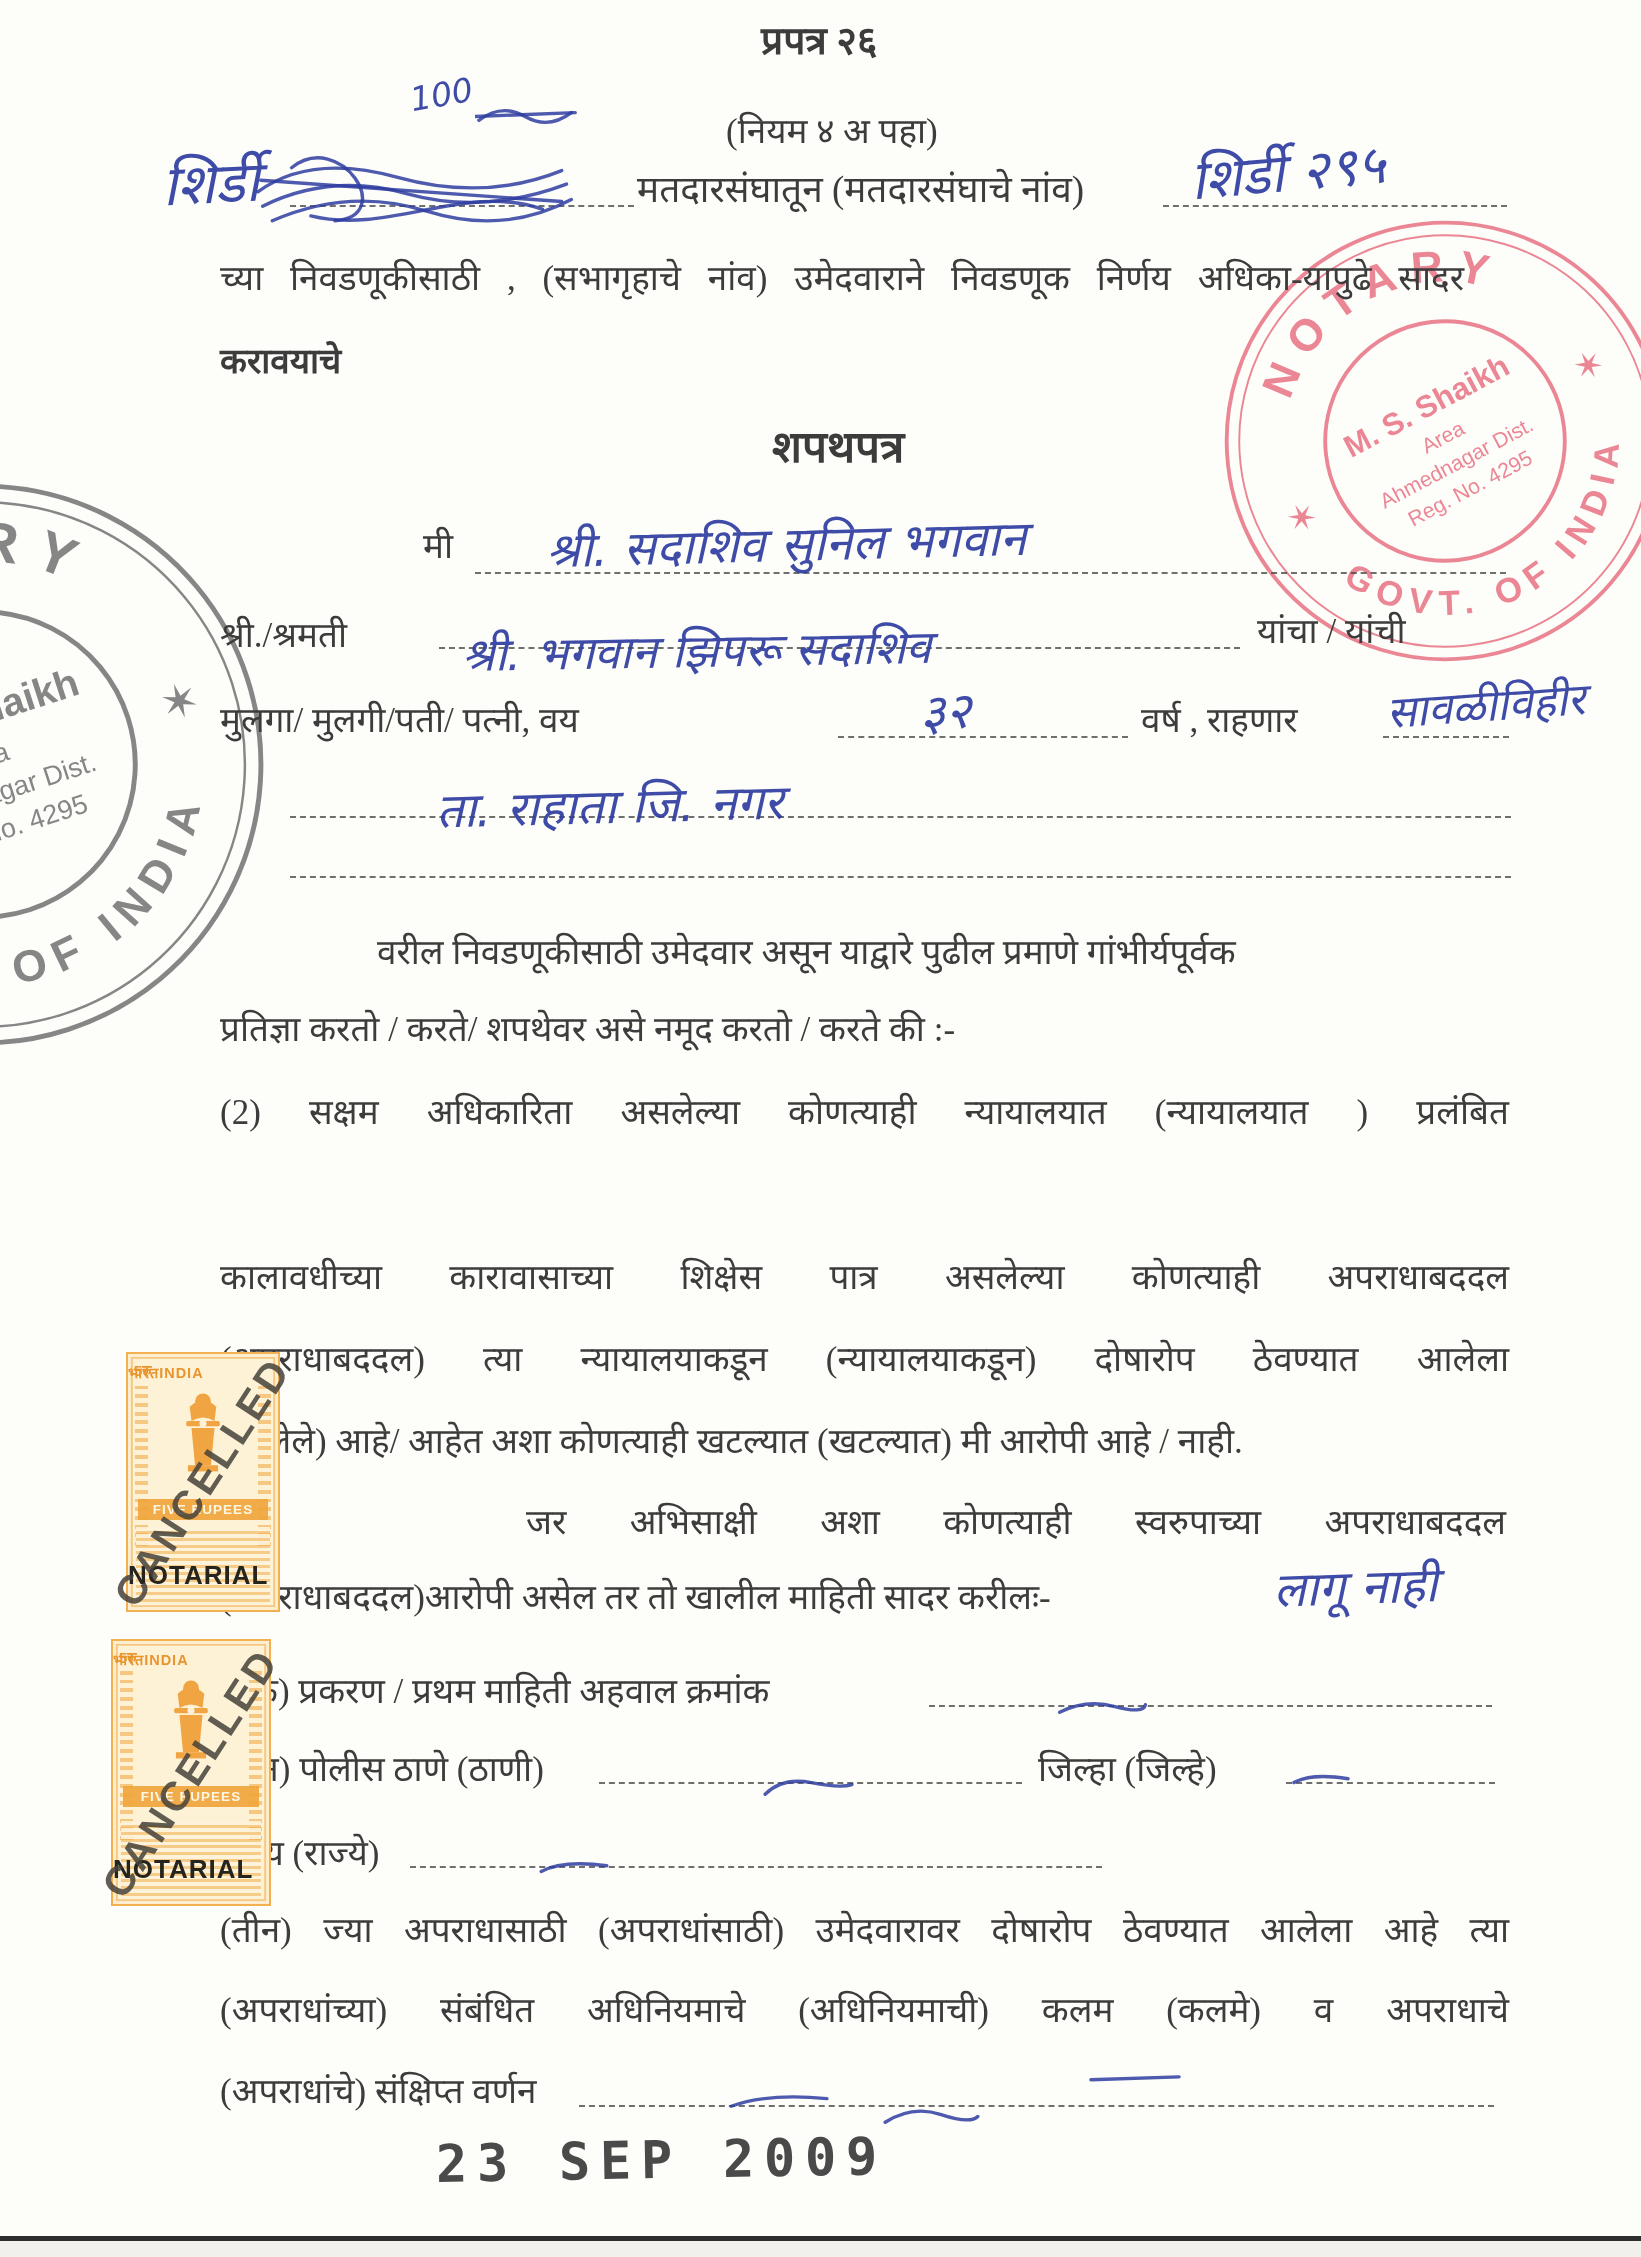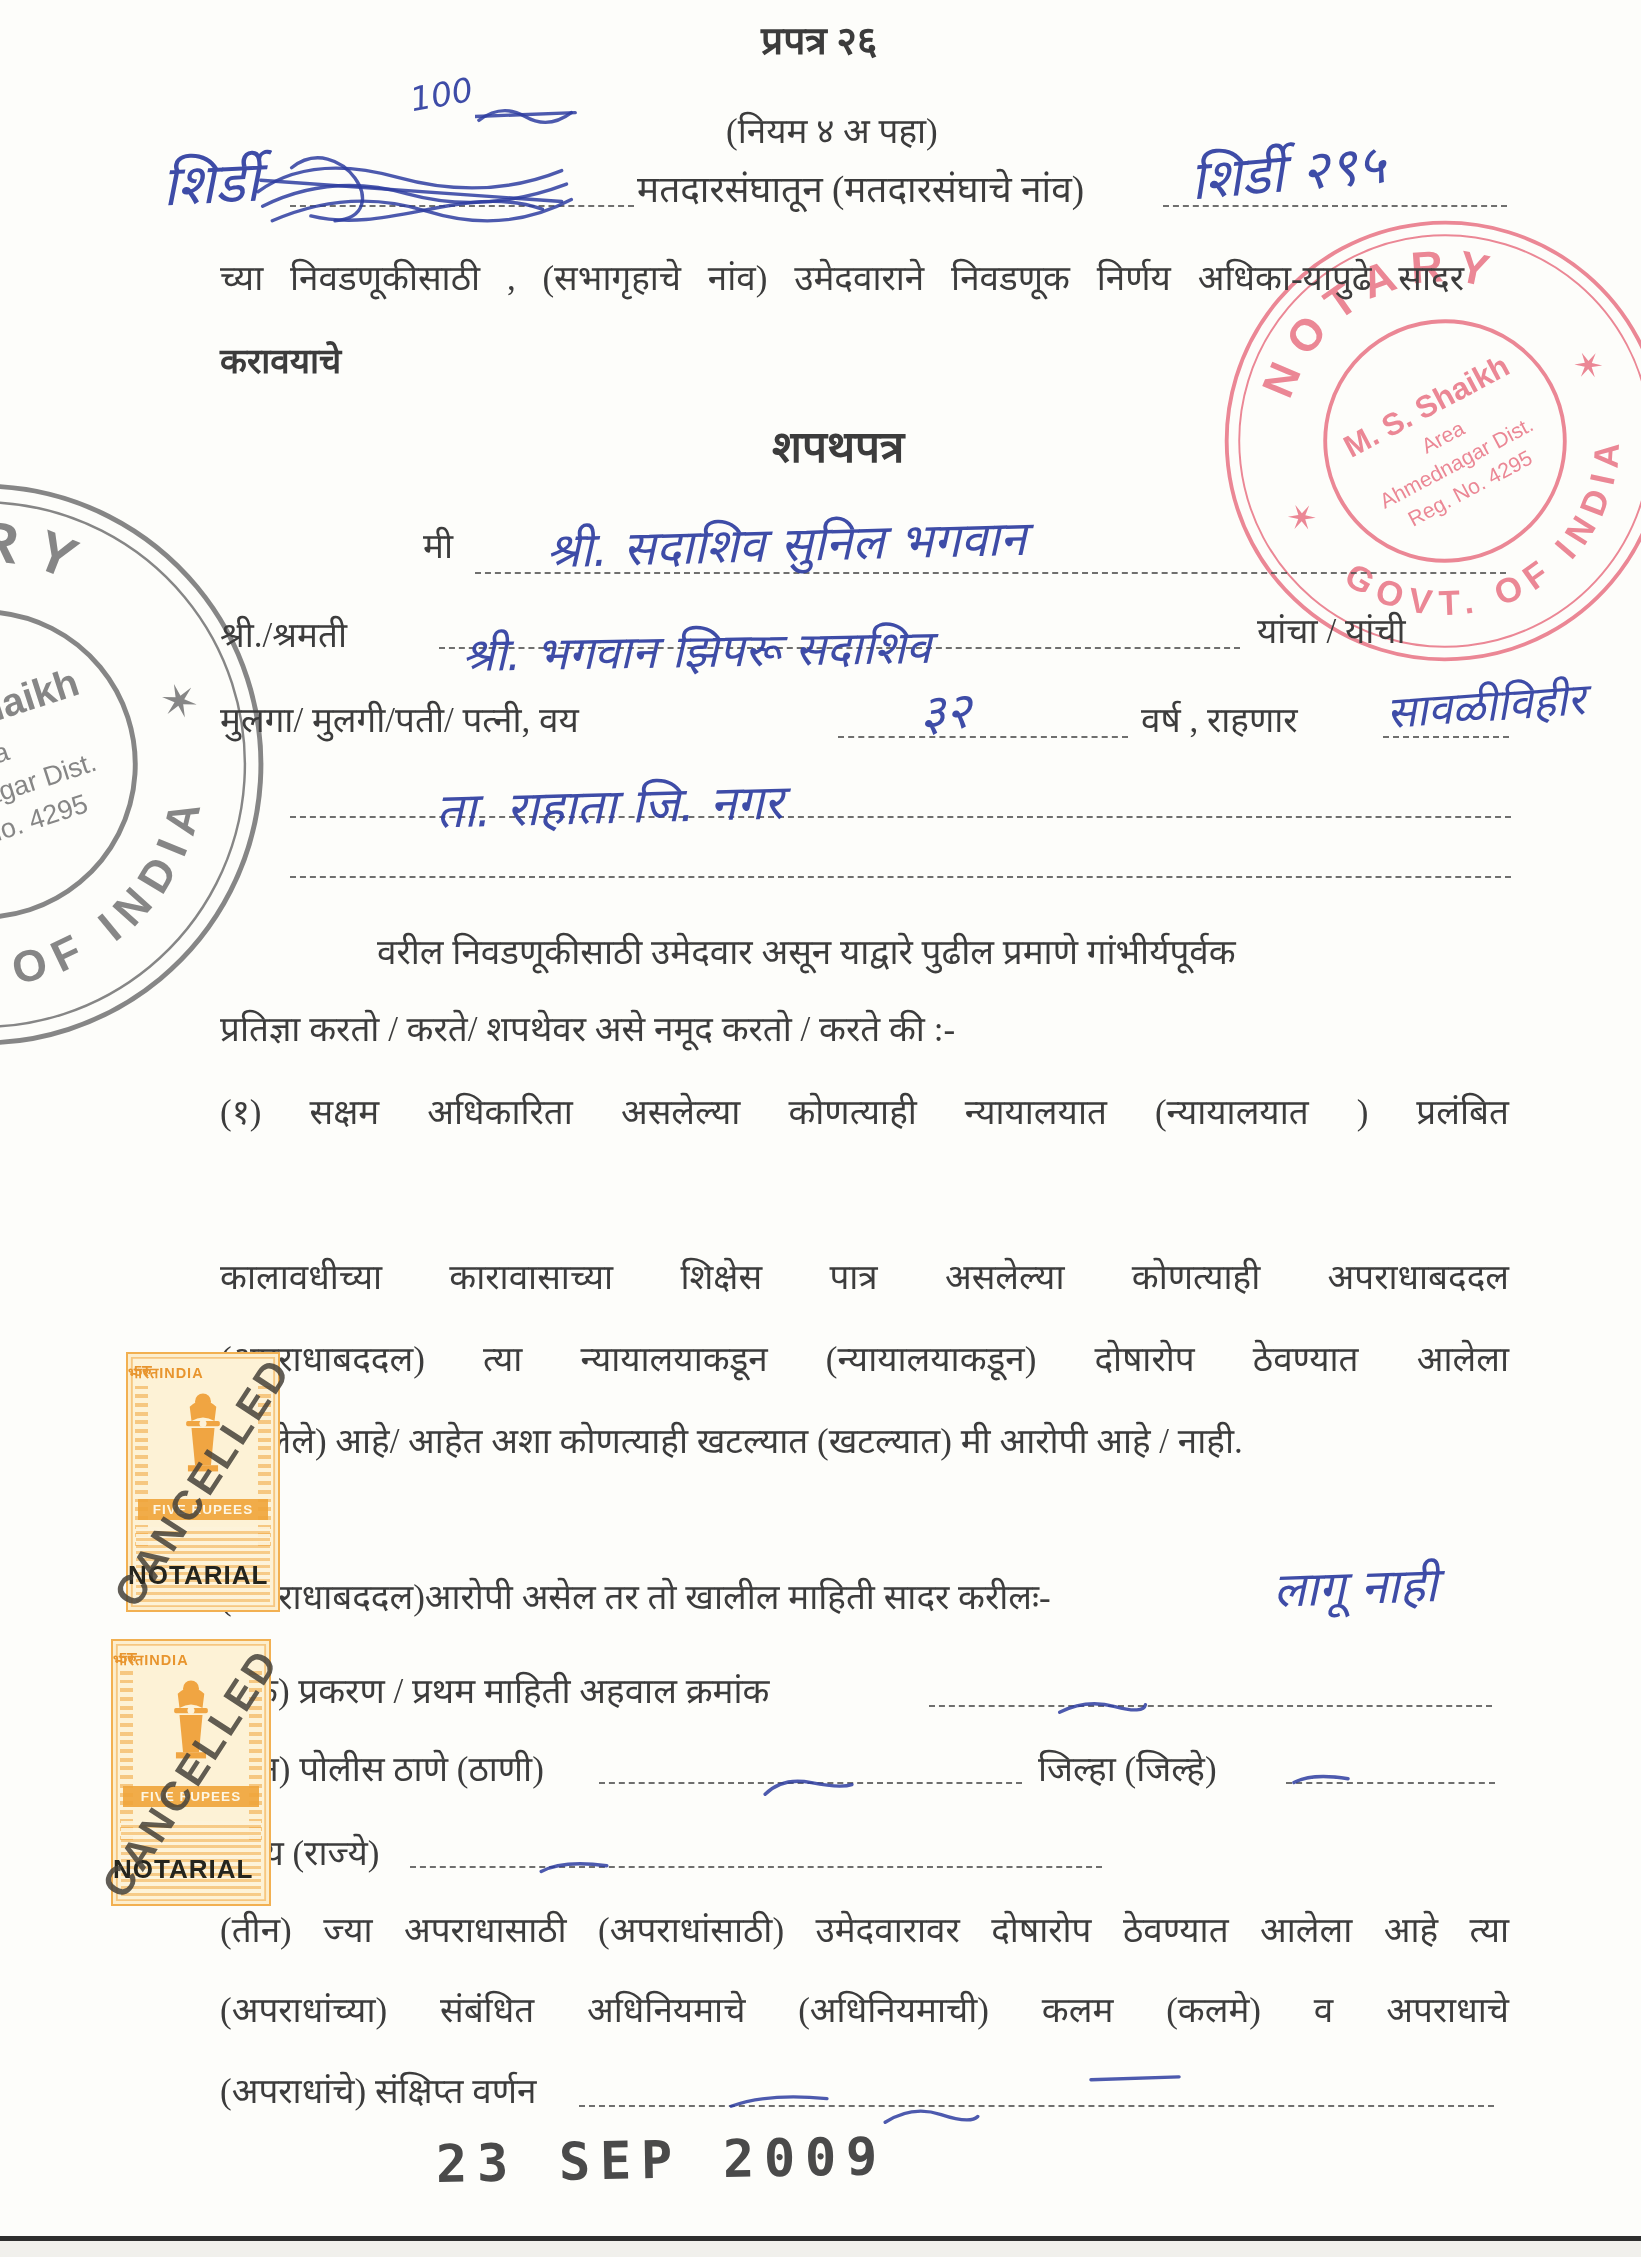--- a/index.html
+++ b/index.html
@@ -145,25 +145,26 @@
   <div class="dash" style="left:1383px;top:736px;width:126px;"></div>
   <div class="hw" style="left:1386px;top:674px;font-size:44px;transform:rotate(-4deg);">सावळीविहीर</div>
 
   <div class="dash" style="left:290px;top:816px;width:1221px;"></div>
   <div class="hw" style="left:436px;top:772px;font-size:48px;transform:rotate(-1.5deg);">ता. राहाता जि. नगर</div>
   <div class="dash" style="left:290px;top:876px;width:1221px;"></div>
 
   <div class="pt" style="left:377px;top:927px;">वरील निवडणूकीसाठी उमेदवार असून याद्वारे पुढील प्रमाणे गांभीर्यपूर्वक</div>
   <div class="pt" style="left:220px;top:1004px;">प्रतिज्ञा करतो / करते/ शपथेवर असे नमूद करतो / करते की :-</div>
 
-  <div class="pt just" style="left:220px;top:1087px;width:1289px;">(१) सक्षम अधिकारिता असलेल्या कोणत्याही न्यायालयात (न्यायालयात ) प्रलंबित</div>
+  <div class="pt just" style="left:220px;top:1087px;width:1289px;">(2) सक्षम अधिकारिता असलेल्या कोणत्याही न्यायालयात (न्यायालयात ) प्रलंबित</div>
   <div class="pt just" style="left:220px;top:1252px;width:1289px;">कालावधीच्या कारावासाच्या शिक्षेस पात्र असलेल्या कोणत्याही अपराधाबददल</div>
   <div class="pt just" style="left:220px;top:1334px;width:1289px;">(अपराधाबददल) त्या न्यायालयाकडून (न्यायालयाकडून) दोषारोप ठेवण्यात आलेला</div>
   <div class="pt" style="left:220px;top:1416px;">(आलेले) आहे/ आहेत अशा कोणत्याही खटल्यात (खटल्यात) मी आरोपी आहे / नाही.</div>
 
+  <div class="pt just" style="left:526px;top:1497px;width:980px;">जर अभिसाक्षी अशा कोणत्याही स्वरुपाच्या अपराधाबददल</div>
   <div class="pt" style="left:220px;top:1572px;">(अपराधाबददल)आरोपी असेल तर तो खालील माहिती सादर करीलः-</div>
   <div class="hw" style="left:1273px;top:1553px;font-size:48px;transform:rotate(-2deg);">लागू नाही</div>
 
   <div class="pt" style="left:220px;top:1666px;">(एक) प्रकरण / प्रथम माहिती अहवाल क्रमांक</div>
   <div class="dash" style="left:929px;top:1705px;width:563px;"></div>
 
   <div class="pt" style="left:220px;top:1744px;">(दोन) पोलीस ठाणे (ठाणी)</div>
   <div class="dash" style="left:599px;top:1782px;width:423px;"></div>
   <div class="pt" style="left:1038px;top:1744px;">जिल्हा (जिल्हे)</div>
   <div class="dash" style="left:1286px;top:1782px;width:209px;"></div>

